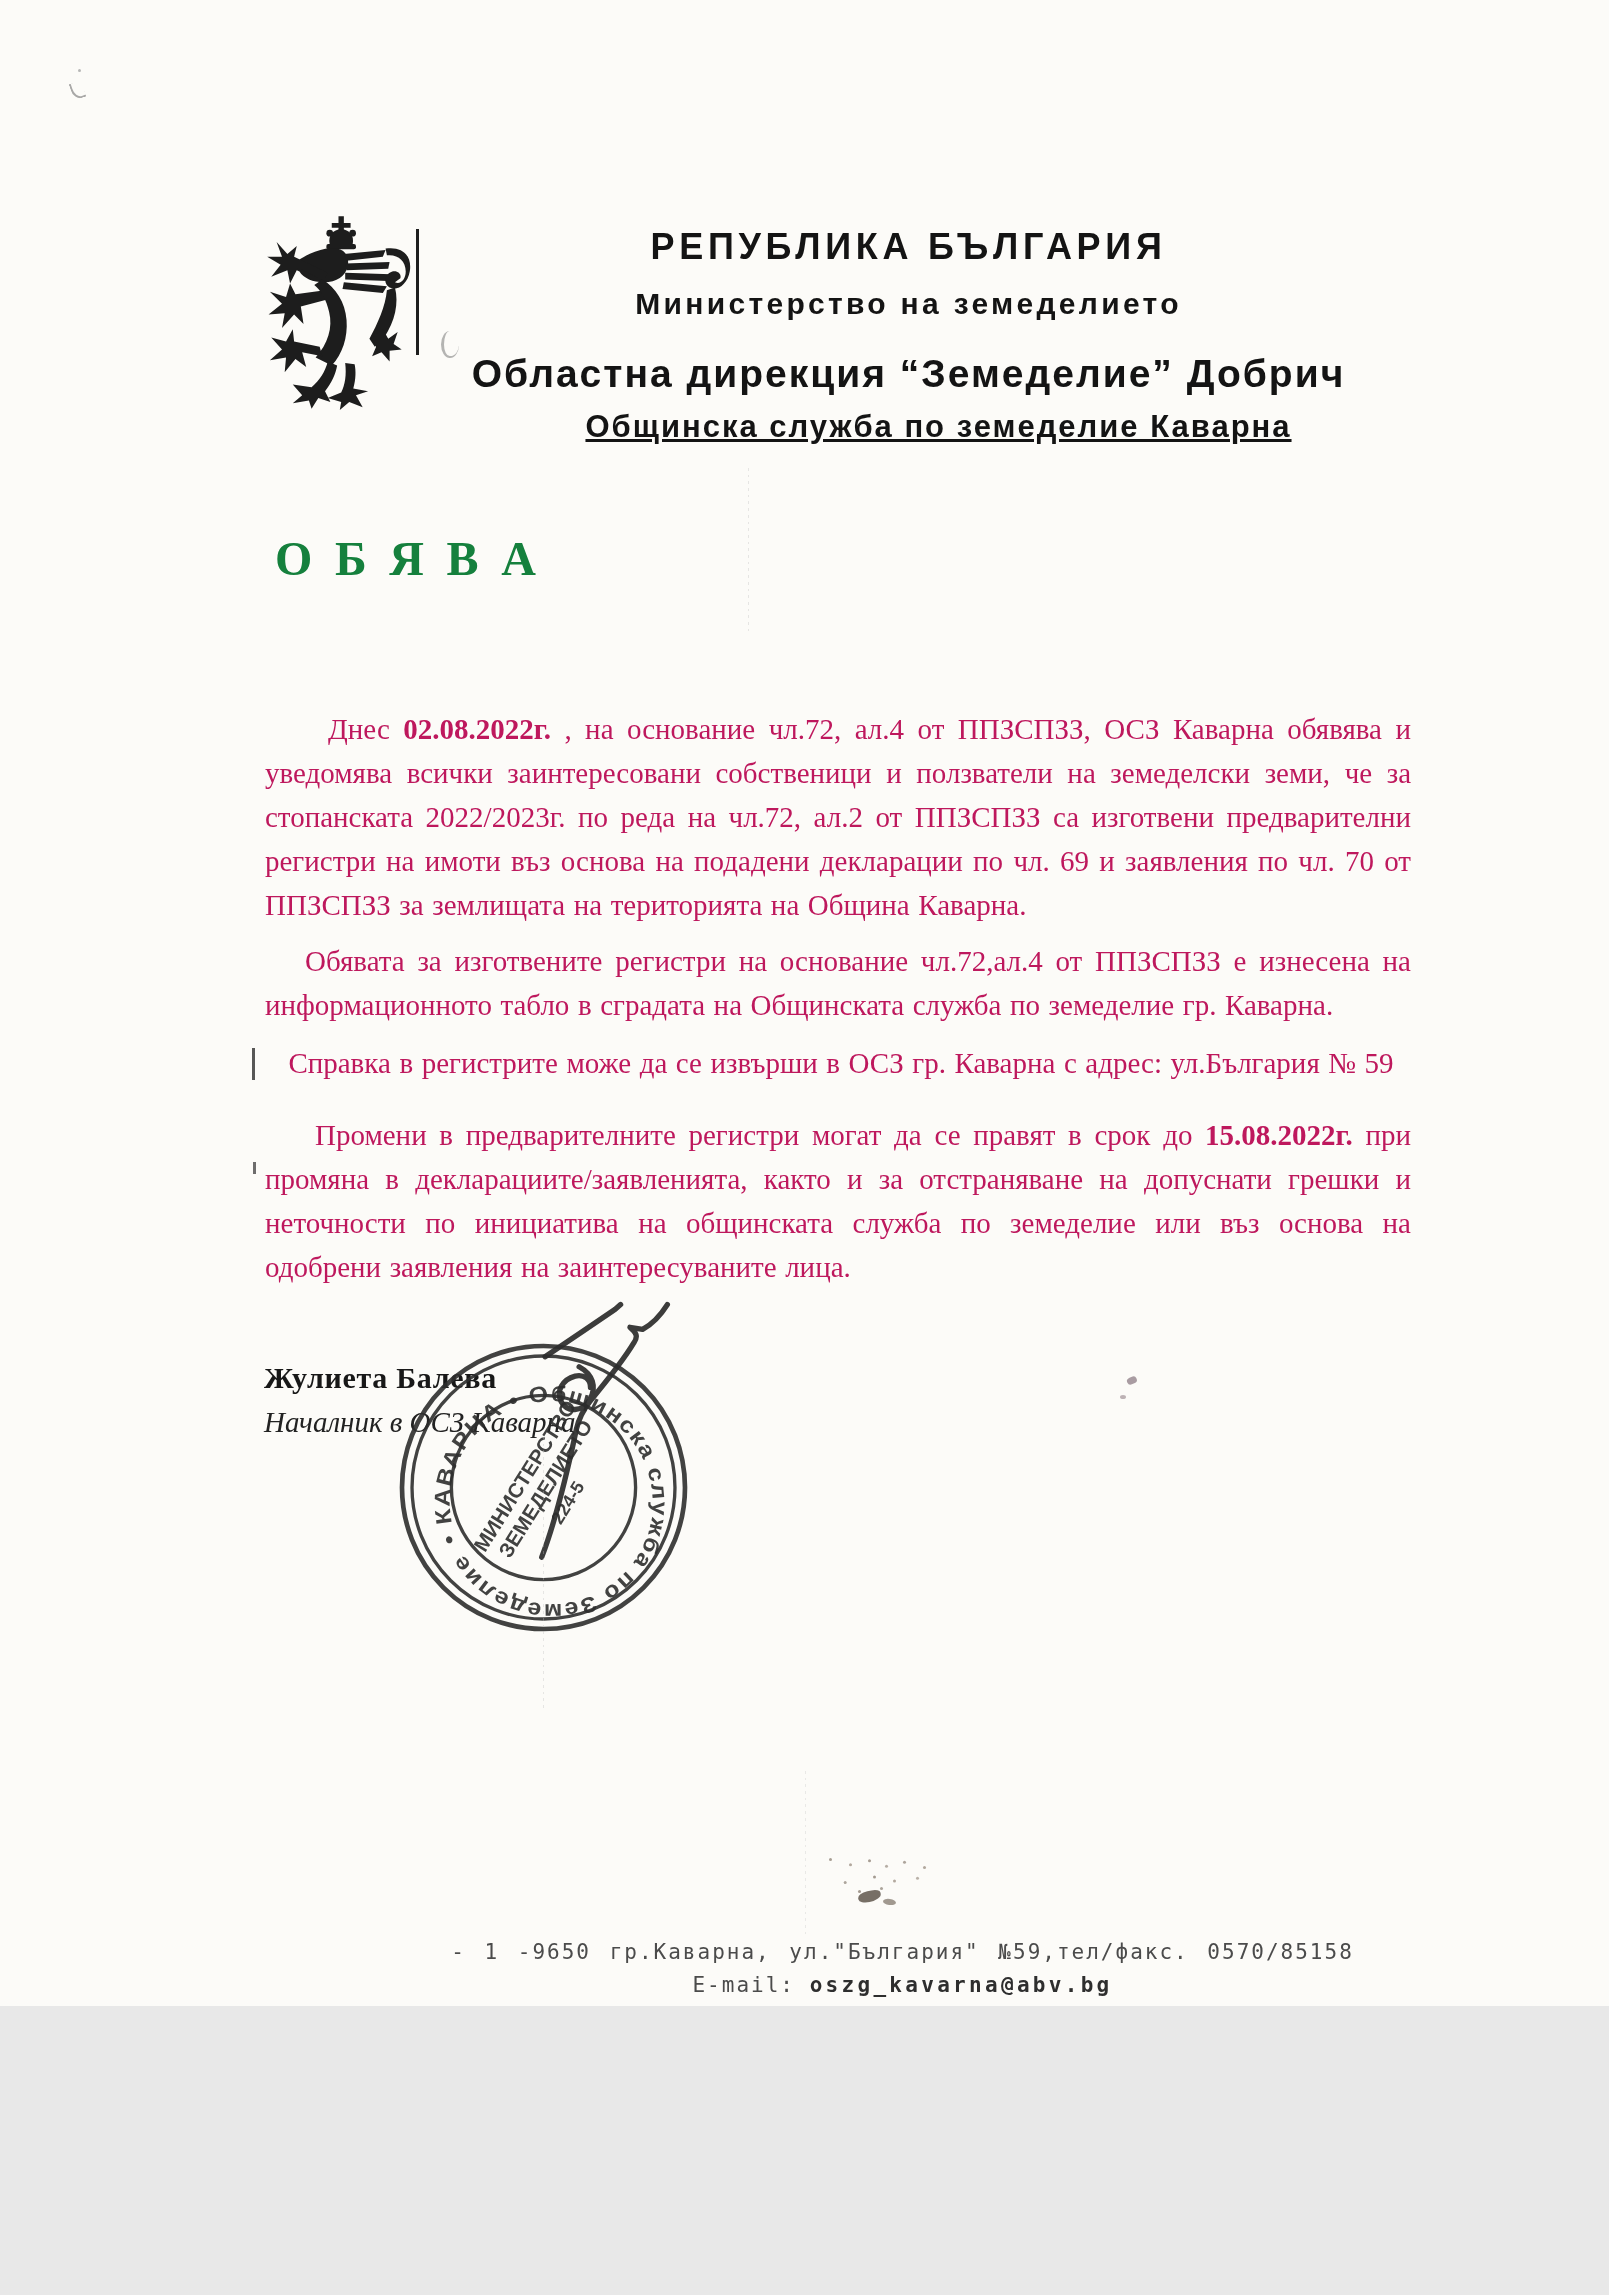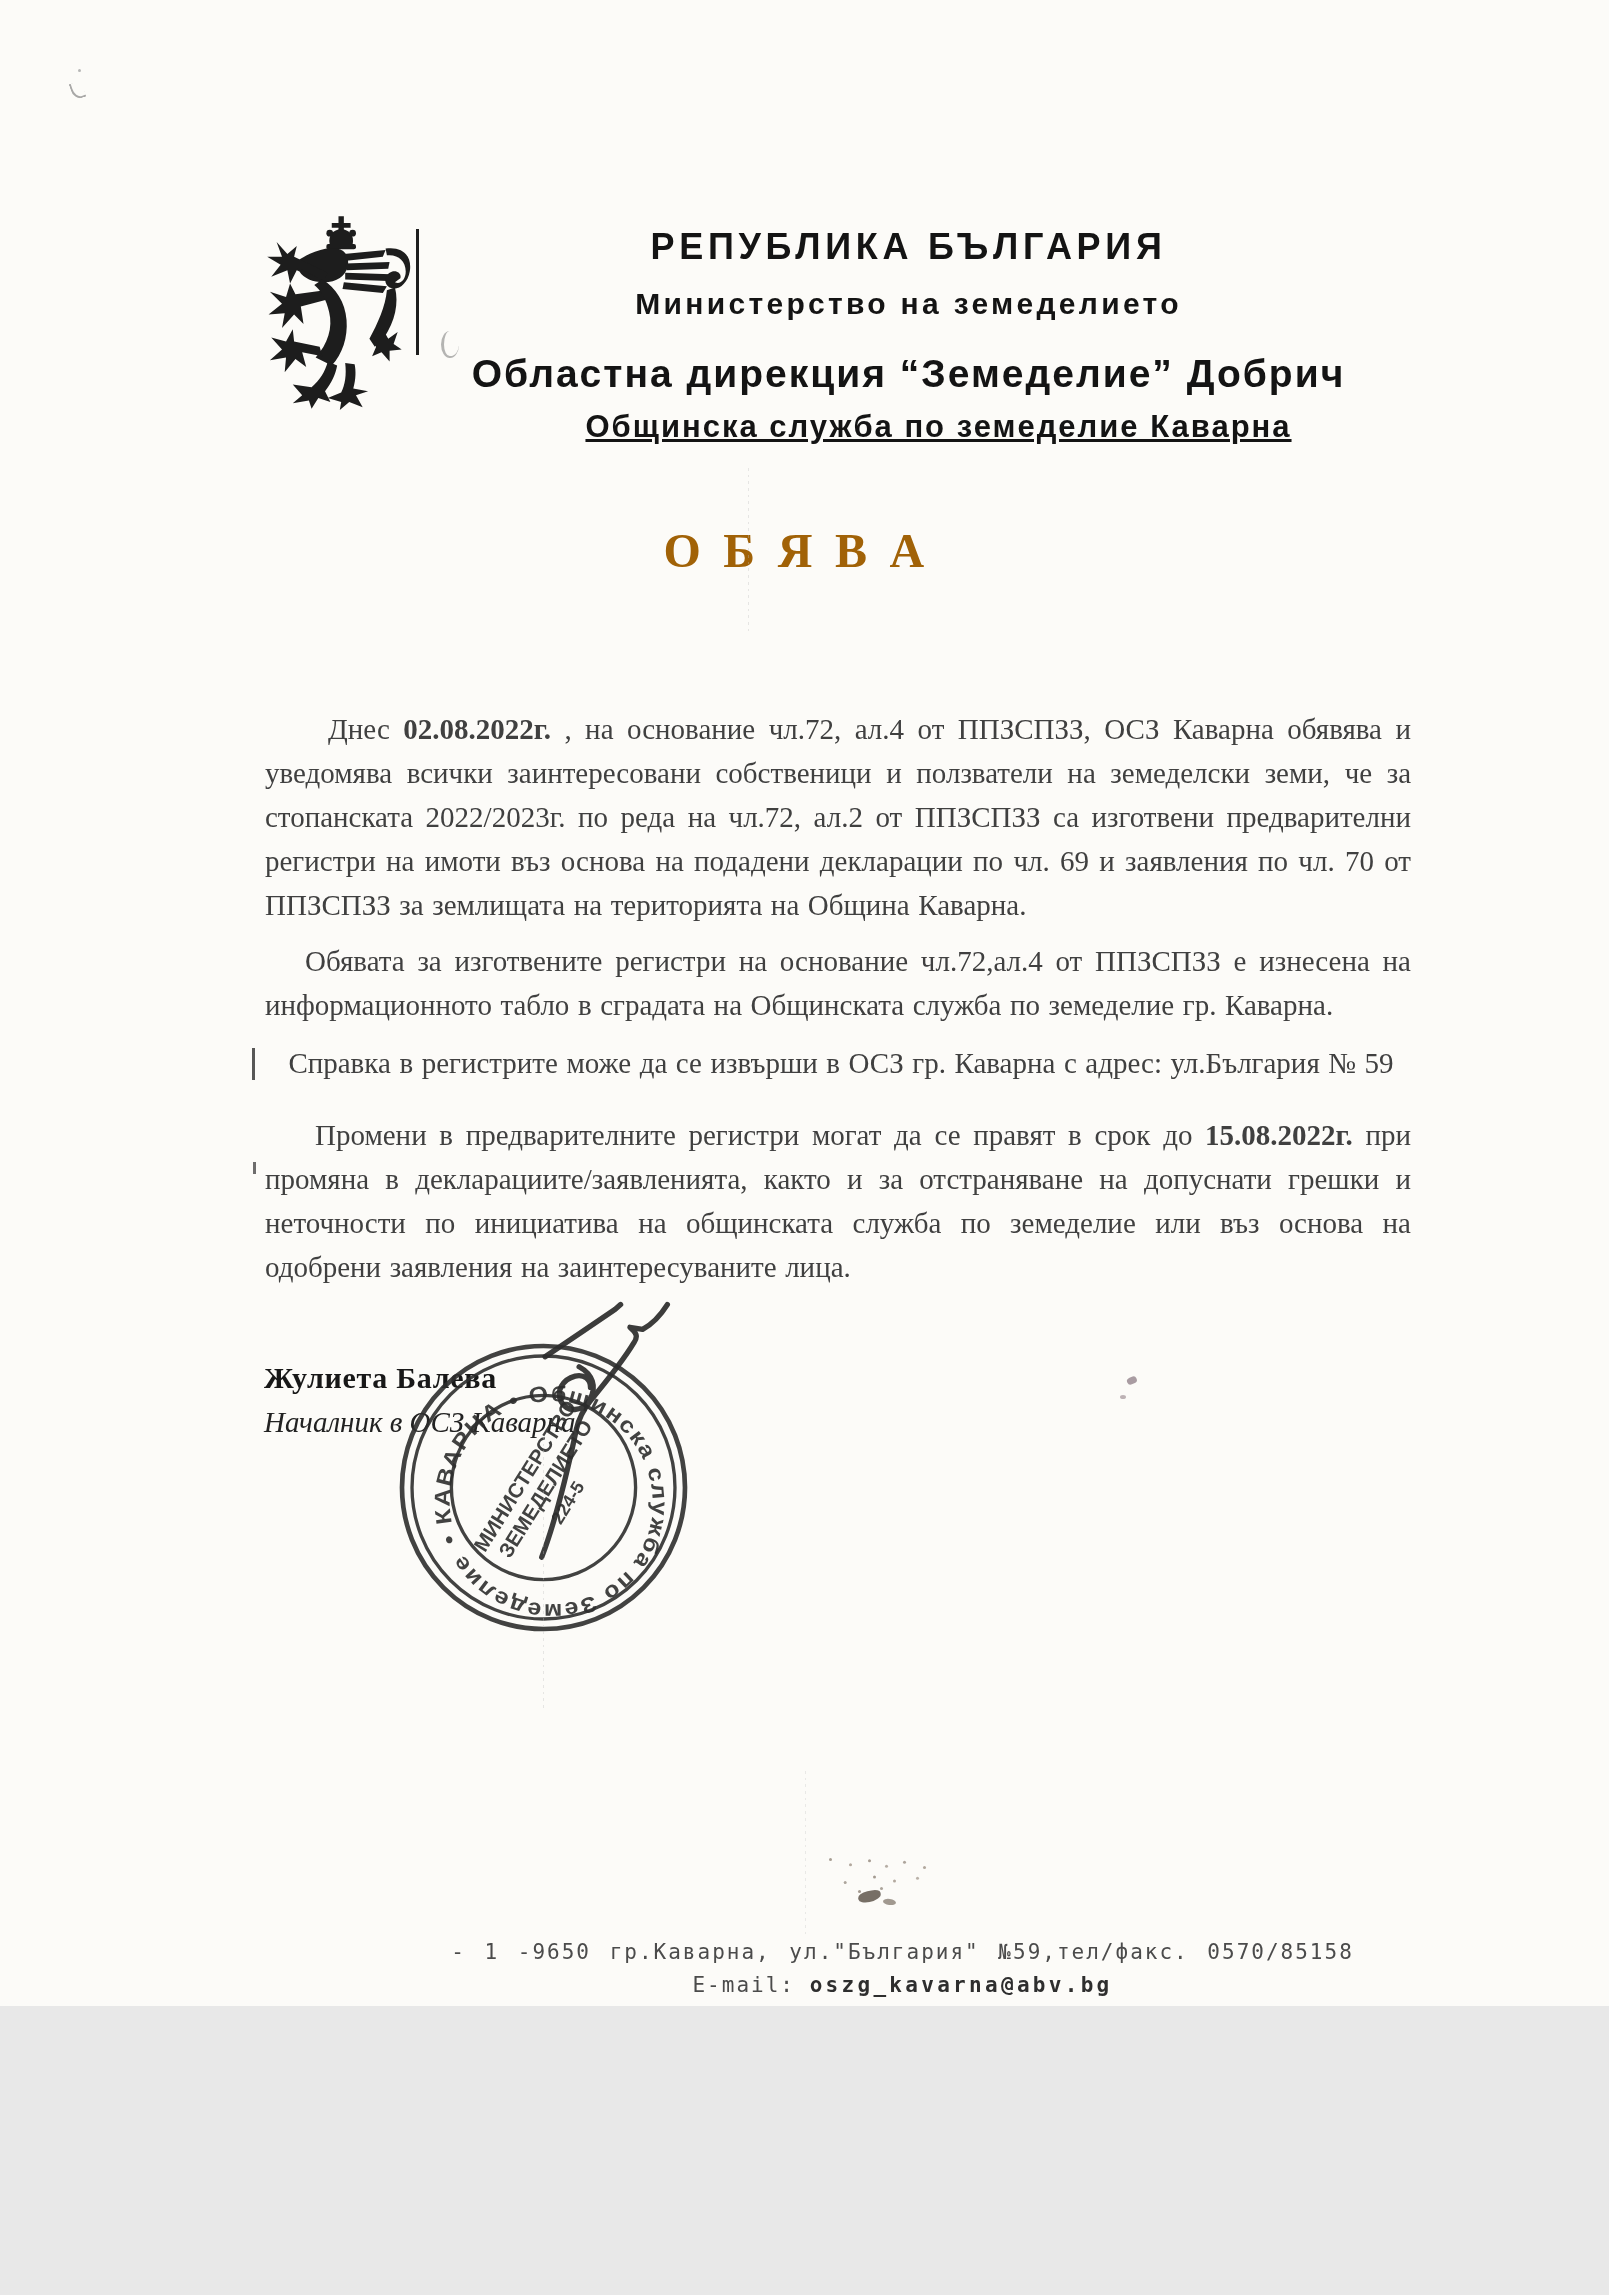--- a/index.html
+++ b/index.html
@@ -20,30 +20,30 @@
     font-family:"Liberation Sans", sans-serif;
     font-weight:bold;color:#141414;text-align:center;
   }
   .lh1{font-size:36px;letter-spacing:4.7px;}
   .lh2{font-size:30px;letter-spacing:3.3px;margin-top:18.7px;}
   .lh3{font-size:39px;letter-spacing:2px;margin-top:31px;}
   .lh4{font-size:31px;letter-spacing:2px;margin-top:13.4px;transform:translateX(30px);text-decoration:underline;}
 
   
   .doc-title{
-    position:absolute;left:264px;top:520px;width:1146px;margin:3px;
-    text-align:center;padding-right:87px;box-sizing:border-box;
-    font-size:48px;font-weight:bold;letter-spacing:5.3px;color:#a16207;
+    position:absolute;left:264px;top:520px;width:1146px;margin:11px;
+    text-align:left;padding-right:87px;box-sizing:border-box;
+    font-size:48px;font-weight:bold;letter-spacing:5.3px;color:#15803d;
   }
 
   
   .body-text{position:absolute;left:265px;top:707px;width:1146px;}
   .par{
     margin:0;font-size:29px;line-height:44px;text-align:justify;
-    word-spacing:1.3px;color:#404040;
+    word-spacing:1.3px;color:#be185d;
   }
   .p1{text-indent:63px;}
   .p2{text-indent:40px;margin-top:12px;}
   .p3{text-indent:23.4px;margin-top:14px;}
   .p4{text-indent:50px;margin-top:28px;}
 
   
   .signature{position:absolute;left:264px;top:1361px;width:601px;}
   .sig-name{font-size:30px;font-weight:bold;color:#181818;letter-spacing:0.7px;}
   .sig-role{font-size:29px;font-style:italic;margin-top:10.7px;color:#222;}

